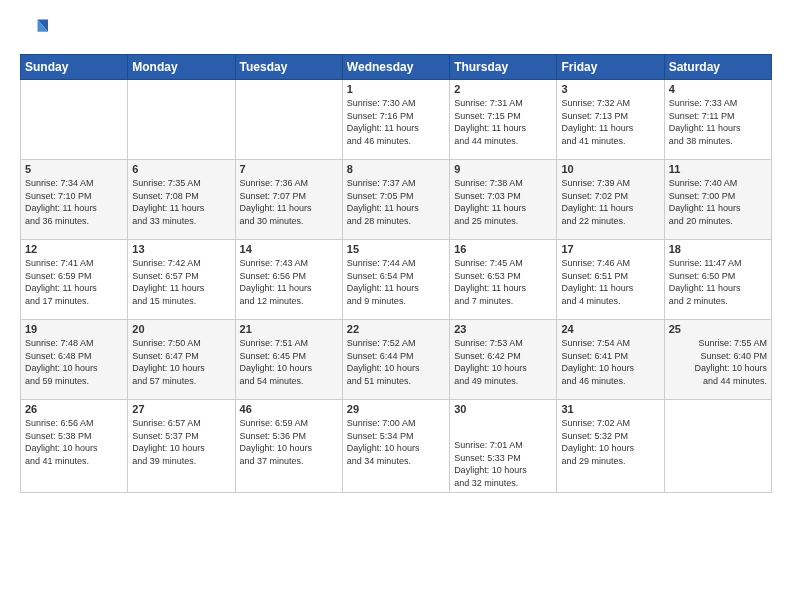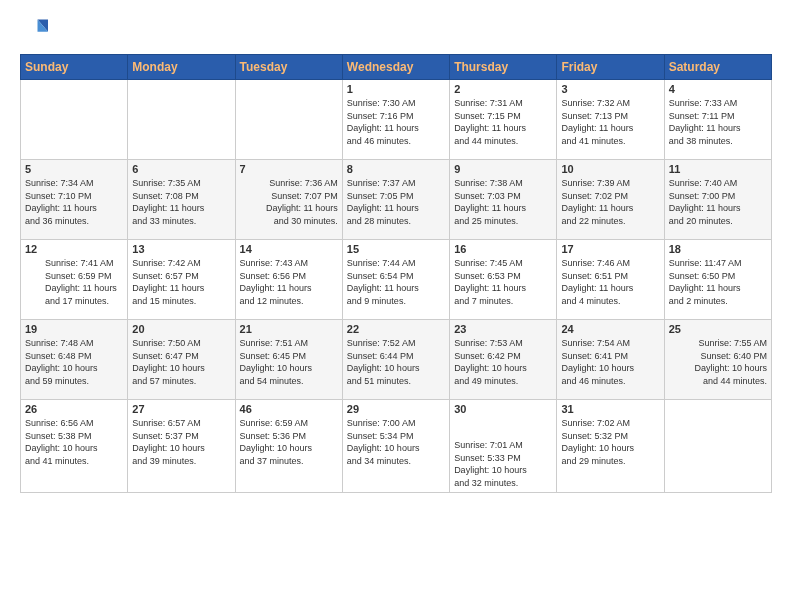--- a/index.html
+++ b/index.html
@@ -42,21 +42,21 @@
       font-size: 14px;
       color: #444;
     }
     table {
       width: 100%;
       border-collapse: collapse;
       table-layout: fixed;
     }
     thead th {
       background: #2a5dac;
-      color: #fdba74;
+      color: #ffffff;
       font-size: 12px;
       font-weight: bold;
       padding: 5px 4px;
       text-align: left;
       border: 1px solid #1e4a8c;
     }
     tbody td {
       vertical-align: top;
       border: 1px solid #ccc;
       padding: 3px 4px;
@@ -165,21 +165,21 @@
           </td>
           <td>
             <span class="day-number">6</span>
             <div class="day-info" style="white-space: pre-line;">Sunrise: 7:35 AM
 Sunset: 7:08 PM
 Daylight: 11 hours
 and 33 minutes.</div>
           </td>
           <td>
             <span class="day-number">7</span>
-            <div class="day-info" style="white-space: pre-line; text-align: right;">Sunrise: 7:36 AM
+            <div class="day-info" style="white-space: pre-line;">Sunrise: 7:36 AM
 Sunset: 7:07 PM
 Daylight: 11 hours
 and 30 minutes.</div>
           </td>
           <td>
             <span class="day-number">8</span>
             <div class="day-info" style="white-space: pre-line;">Sunrise: 7:37 AM
 Sunset: 7:05 PM
 Daylight: 11 hours
 and 28 minutes.</div>
@@ -202,21 +202,21 @@
             <span class="day-number">11</span>
             <div class="day-info" style="white-space: pre-line;">Sunrise: 7:40 AM
 Sunset: 7:00 PM
 Daylight: 11 hours
 and 20 minutes.</div>
           </td>
         </tr>
         <tr>
           <td>
             <span class="day-number">12</span>
-            <div class="day-info" style="white-space: pre-line; margin-left: 20px;">Sunrise: 7:41 AM
+            <div class="day-info" style="white-space: pre-line;">Sunrise: 7:41 AM
 Sunset: 6:59 PM
 Daylight: 11 hours
 and 17 minutes.</div>
           </td>
           <td>
             <span class="day-number">13</span>
             <div class="day-info" style="white-space: pre-line;">Sunrise: 7:42 AM
 Sunset: 6:57 PM
 Daylight: 11 hours
 and 15 minutes.</div>

